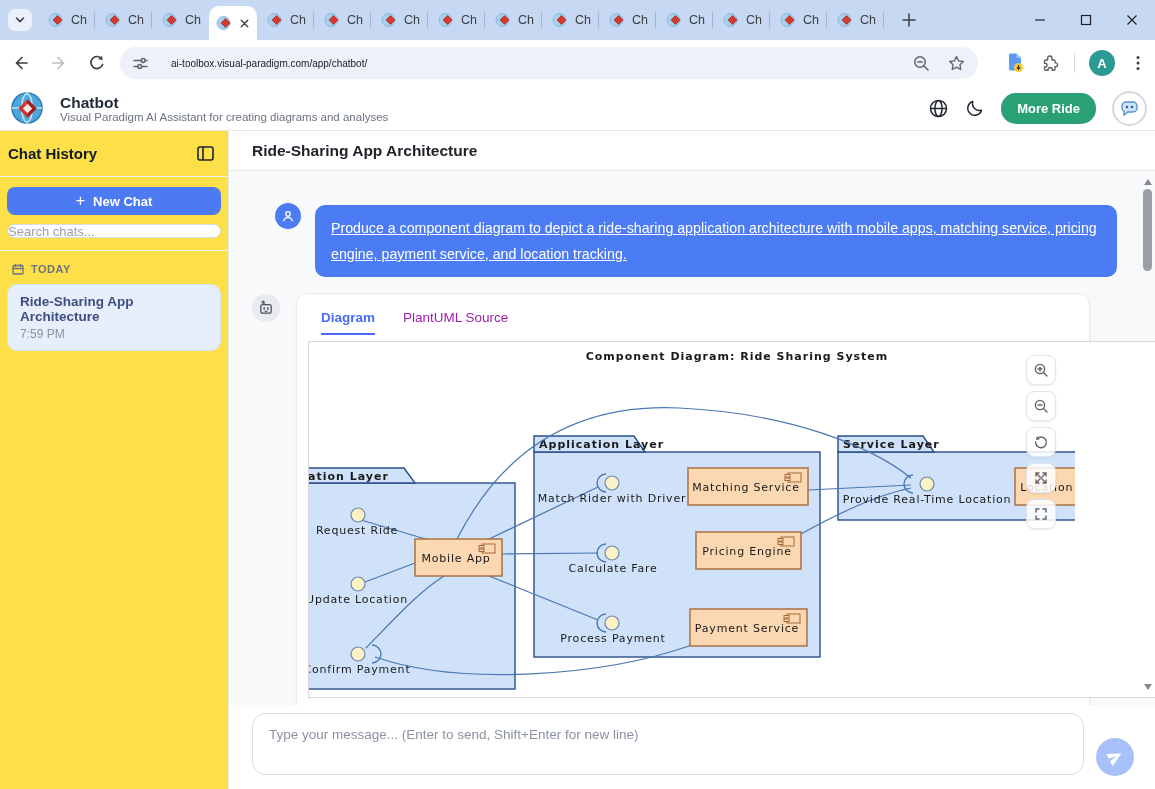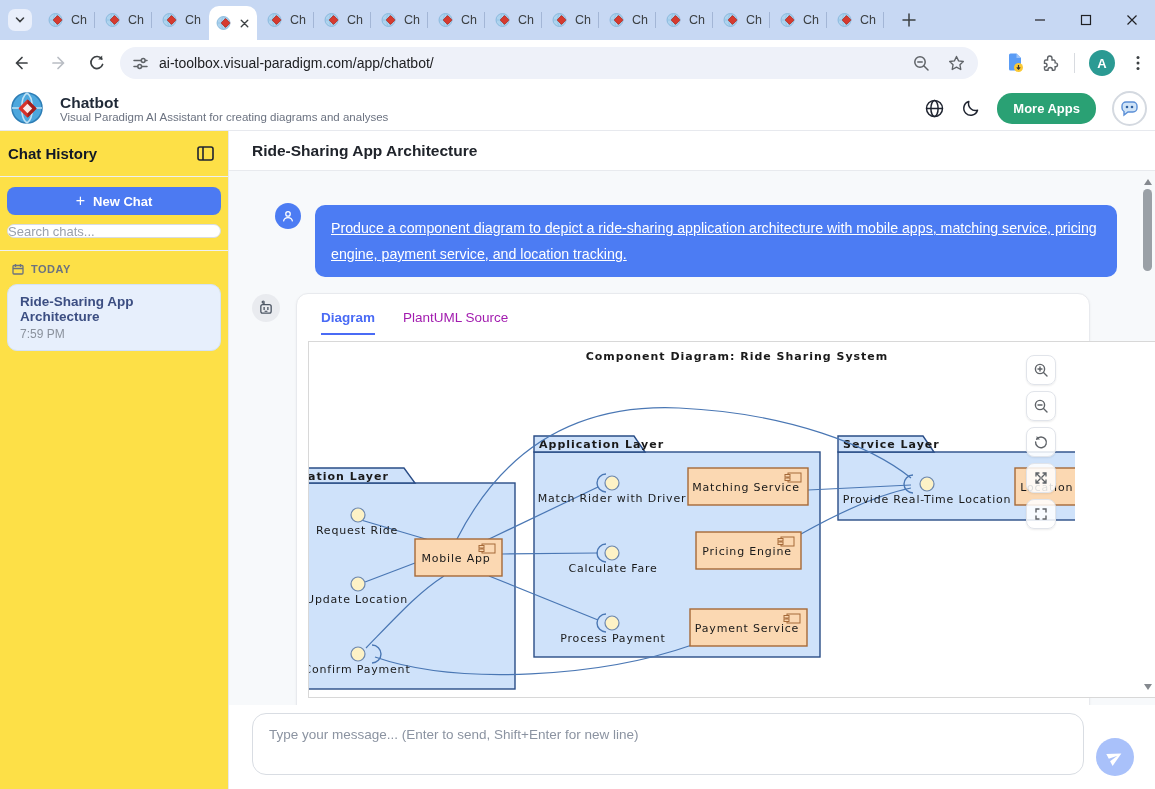--- a/index.html
+++ b/index.html
@@ -22,21 +22,21 @@
   .active-tab::after { display:none; }
   .newtab-btn { margin-left:12px; width:26px; height:26px; display:flex; align-items:center; justify-content:center; }
   .win-controls { position:absolute; right:0; top:0; height:40px; display:flex; }
   .win-btn { width:46px; height:40px; display:flex; align-items:center; justify-content:center; }
 
   
   .toolbar { position:relative; height:46px; background:#fff; display:flex; align-items:center; }
   .nav-btn { width:34px; height:34px; display:flex; align-items:center; justify-content:center; margin-left:4px; border-radius:50%; }
   .omnibox { position:absolute; left:120px; top:7px; width:858px; height:32px; background:#eef1f9;
     border-radius:16px; display:flex; align-items:center; padding:0 12px; }
-  .omni-url { font-size:14px; color:#202124; margin-left:10px; flex:1; }
+  .omni-url { font-size:10px; color:#202124; margin-left:22px; flex:1; }
   .omni-icons { display:flex; align-items:center; gap:16px; }
   .tb-right { position:absolute; right:8px; top:0; height:46px; display:flex; align-items:center; gap:14px; }
   .tb-sep { width:1px; height:20px; background:#d8dbe0; }
   .tb-avatar { width:26px; height:26px; border-radius:50%; background:#2b9a93; color:#fff; font-size:13px;
     font-weight:bold; display:flex; align-items:center; justify-content:center; }
 
   
   .app-header { position:relative; height:45px; background:#fff; border-bottom:1px solid #e7e9ee;
     display:flex; align-items:center; }
   .app-logo { margin-left:10px; }
@@ -342,21 +342,21 @@
     </div>
     <div class="hdr-right">
       <svg width="21" height="21" viewBox="0 0 21 21">
           <circle cx="10.5" cy="10.5" r="8" fill="none" stroke="#1f2430" stroke-width="1.5"></circle>
           <ellipse cx="10.5" cy="10.5" rx="3.6" ry="8" fill="none" stroke="#1f2430" stroke-width="1.5"></ellipse>
           <path d="M2.5 10.5h16" stroke="#1f2430" stroke-width="1.5"></path>
         </svg>
       <svg width="20" height="20" viewBox="0 0 20 20">
           <path d="M16.5 12.2A7 7 0 0 1 7.8 3.5a7 7 0 1 0 8.7 8.7Z" fill="none" stroke="#1f2430" stroke-width="1.5" stroke-linejoin="round"></path>
         </svg>
-      <button class="more-apps">More Apps</button>
+      <button class="more-apps">More Ride</button>
       <div class="bot-bubble-btn">
         <svg width="21" height="21" viewBox="0 0 21 21">
             <path d="M3 8a4 4 0 0 1 4-4h7a4 4 0 0 1 4 4v2a4 4 0 0 1-4 4H9l-4 3v-3.5A4 4 0 0 1 3 10z" fill="#cfe3f7" stroke="#5b8fd6" stroke-width="1.4"></path>
             <circle cx="8" cy="9" r="1.3" fill="#2d5e9e"></circle>
             <circle cx="13" cy="9" r="1.3" fill="#2d5e9e"></circle>
           </svg>
       </div>
     </div>
   </div>
 

